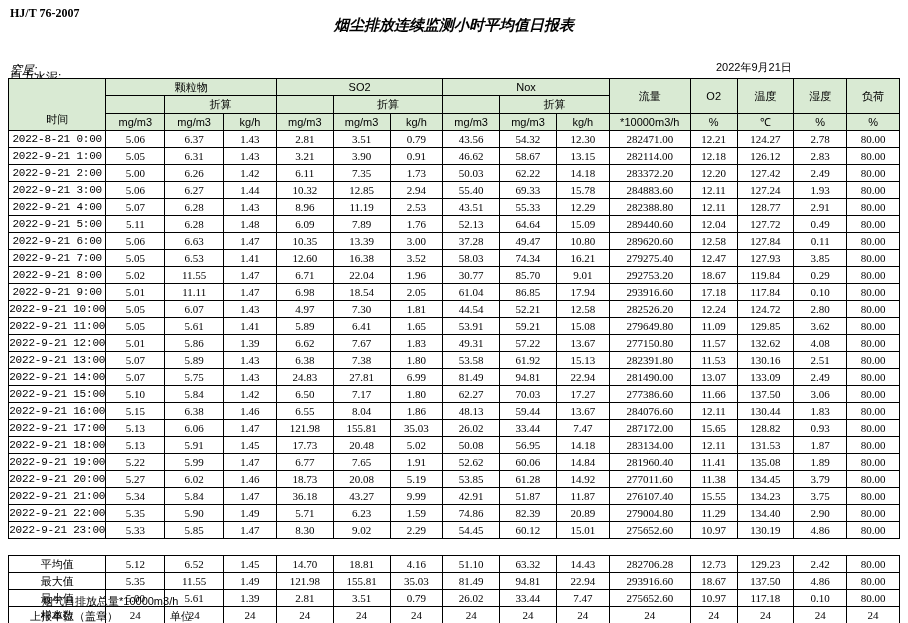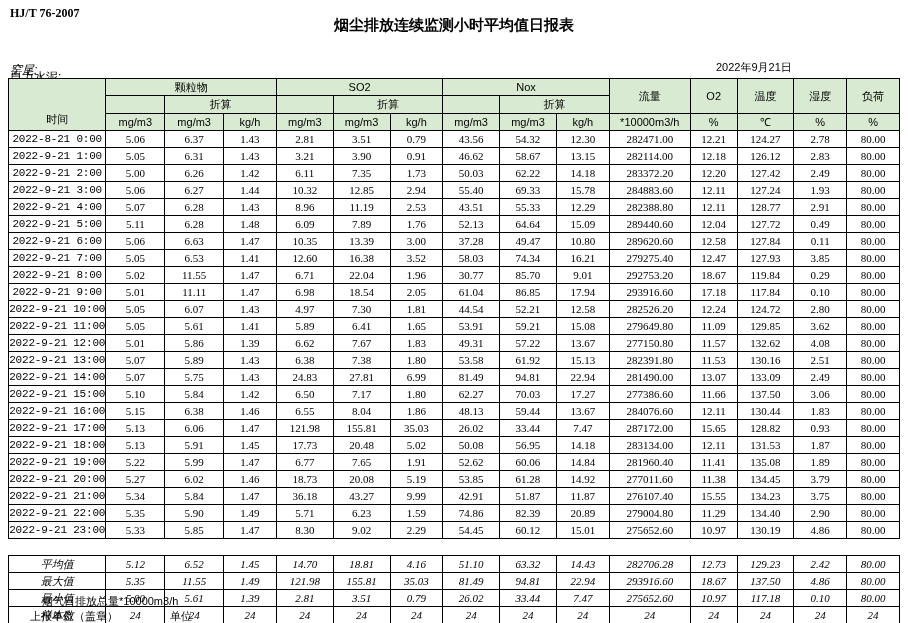--- a/index.html
+++ b/index.html
@@ -31,20 +31,21 @@
     font-family: "Liberation Serif", serif;
   }
   .doc-title {
     position: absolute;
     left: 0;
     top: 16px;
     width: 908px;
     text-align: center;
     font-size: 15px;
     font-weight: bold;
+    font-style: italic;
   }
   .meta-left {
     position: absolute;
     left: 10px;
     top: 42px;
     font-size: 12px;
     margin-top: 27px;
   }
   .meta-left2 {
     position: absolute;
@@ -110,21 +111,20 @@
     padding-left: 20px;
   }
   .footer-unit {
     position: absolute;
     left: 170px;
     top: 609px;
     font-size: 11px;
   }
   .summary td {
     font-family: "Liberation Serif", serif;
-    font-style: italic;
   }
   td.label-cell {
     font-family: "Liberation Sans", sans-serif;
     font-size: 11px;
   }
 </style>
 </head>
 <body>
 
 <div class="page">

